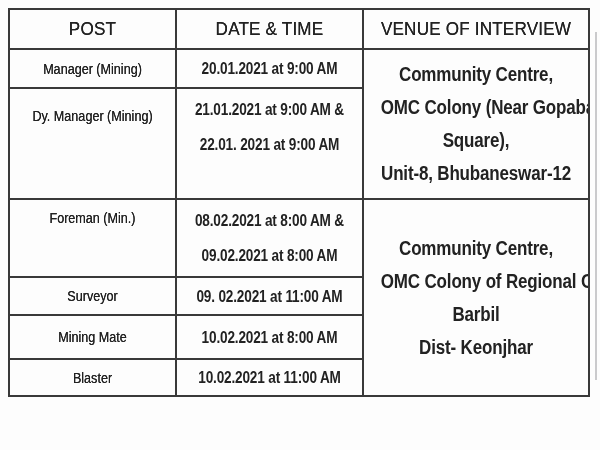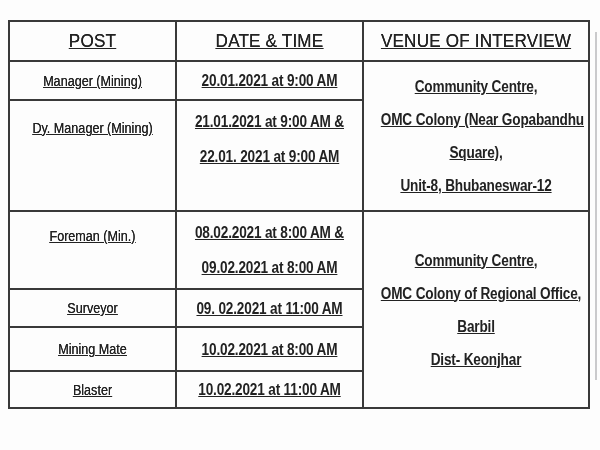--- a/index.html
+++ b/index.html
@@ -12,23 +12,22 @@
   body{
     width:600px;height:450px;
     background:var(--paper);
     font-family:"Liberation Sans", sans-serif;
     color:var(--ink);
     overflow:hidden;
     position:relative;
   }
   .scan-wrap{
     position:absolute;
-    left:8px;top:20px;
+    left:8px;top:8px;
     filter:blur(0.3px) contrast(1.02);
-    text-decoration:underline;
   }
   table.sched{
     border-collapse:collapse;
     table-layout:fixed;
     width:580px;
   }
   table.sched td, table.sched th{
     border:2px solid var(--border);
     padding:0;
     vertical-align:middle;
@@ -66,31 +65,31 @@
     text-shadow:0 0 0.4px var(--ink);
   }
   td.post .ln{transform:scaleX(0.9);}
   td.date{
     font-size:16px;
     font-weight:700;
     letter-spacing:-0.2px;
   }
   td.date .ln{line-height:35px;transform:scaleX(0.85);}
   td.venue{
-    font-size:16px;
+    font-size:20px;
     font-weight:700;
     letter-spacing:-0.2px;
   }
   td.venue .ln{line-height:33px;transform:scaleX(0.85);}
 
   
   tr.r-2 td.post, tr.r-2 td.date{vertical-align:top;}
   tr.r-2 td.post{padding-top:19px;}
   tr.r-2 td.date{padding-top:3px;}
-  tr.r-3 td.post{vertical-align:top;padding-top:16px;}
+  tr.r-3 td.post{vertical-align:top;padding-top:10px;}
   td.venue-1{padding-bottom:10px;}
   td.venue-2{padding-top:24px;}
 
   .artifact-line{
     position:absolute;
     left:595px;top:32px;
     width:2px;height:348px;
     background:rgba(140,140,145,0.45);
   }
 </style>

